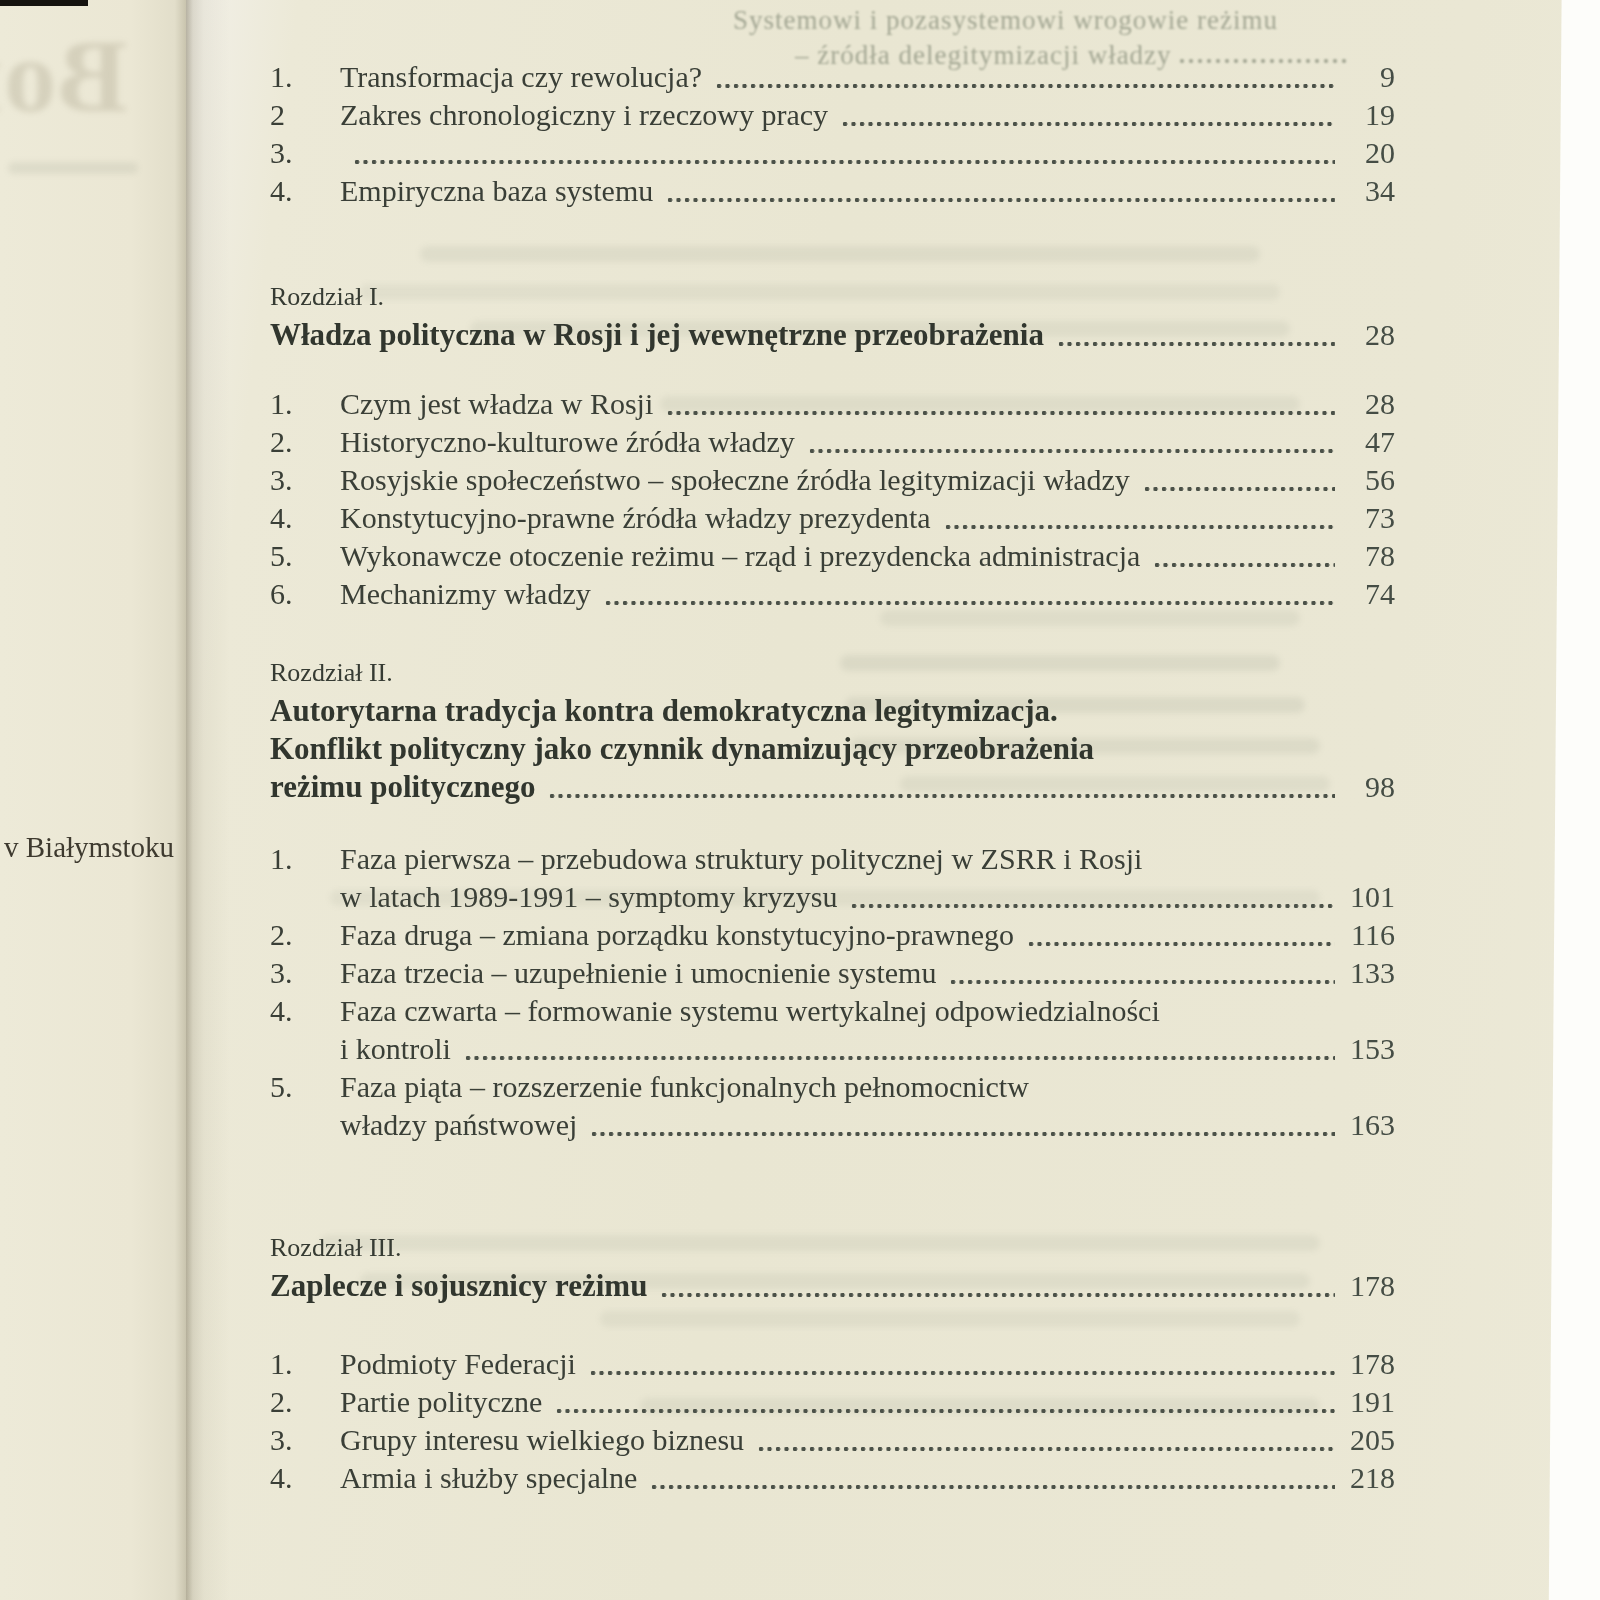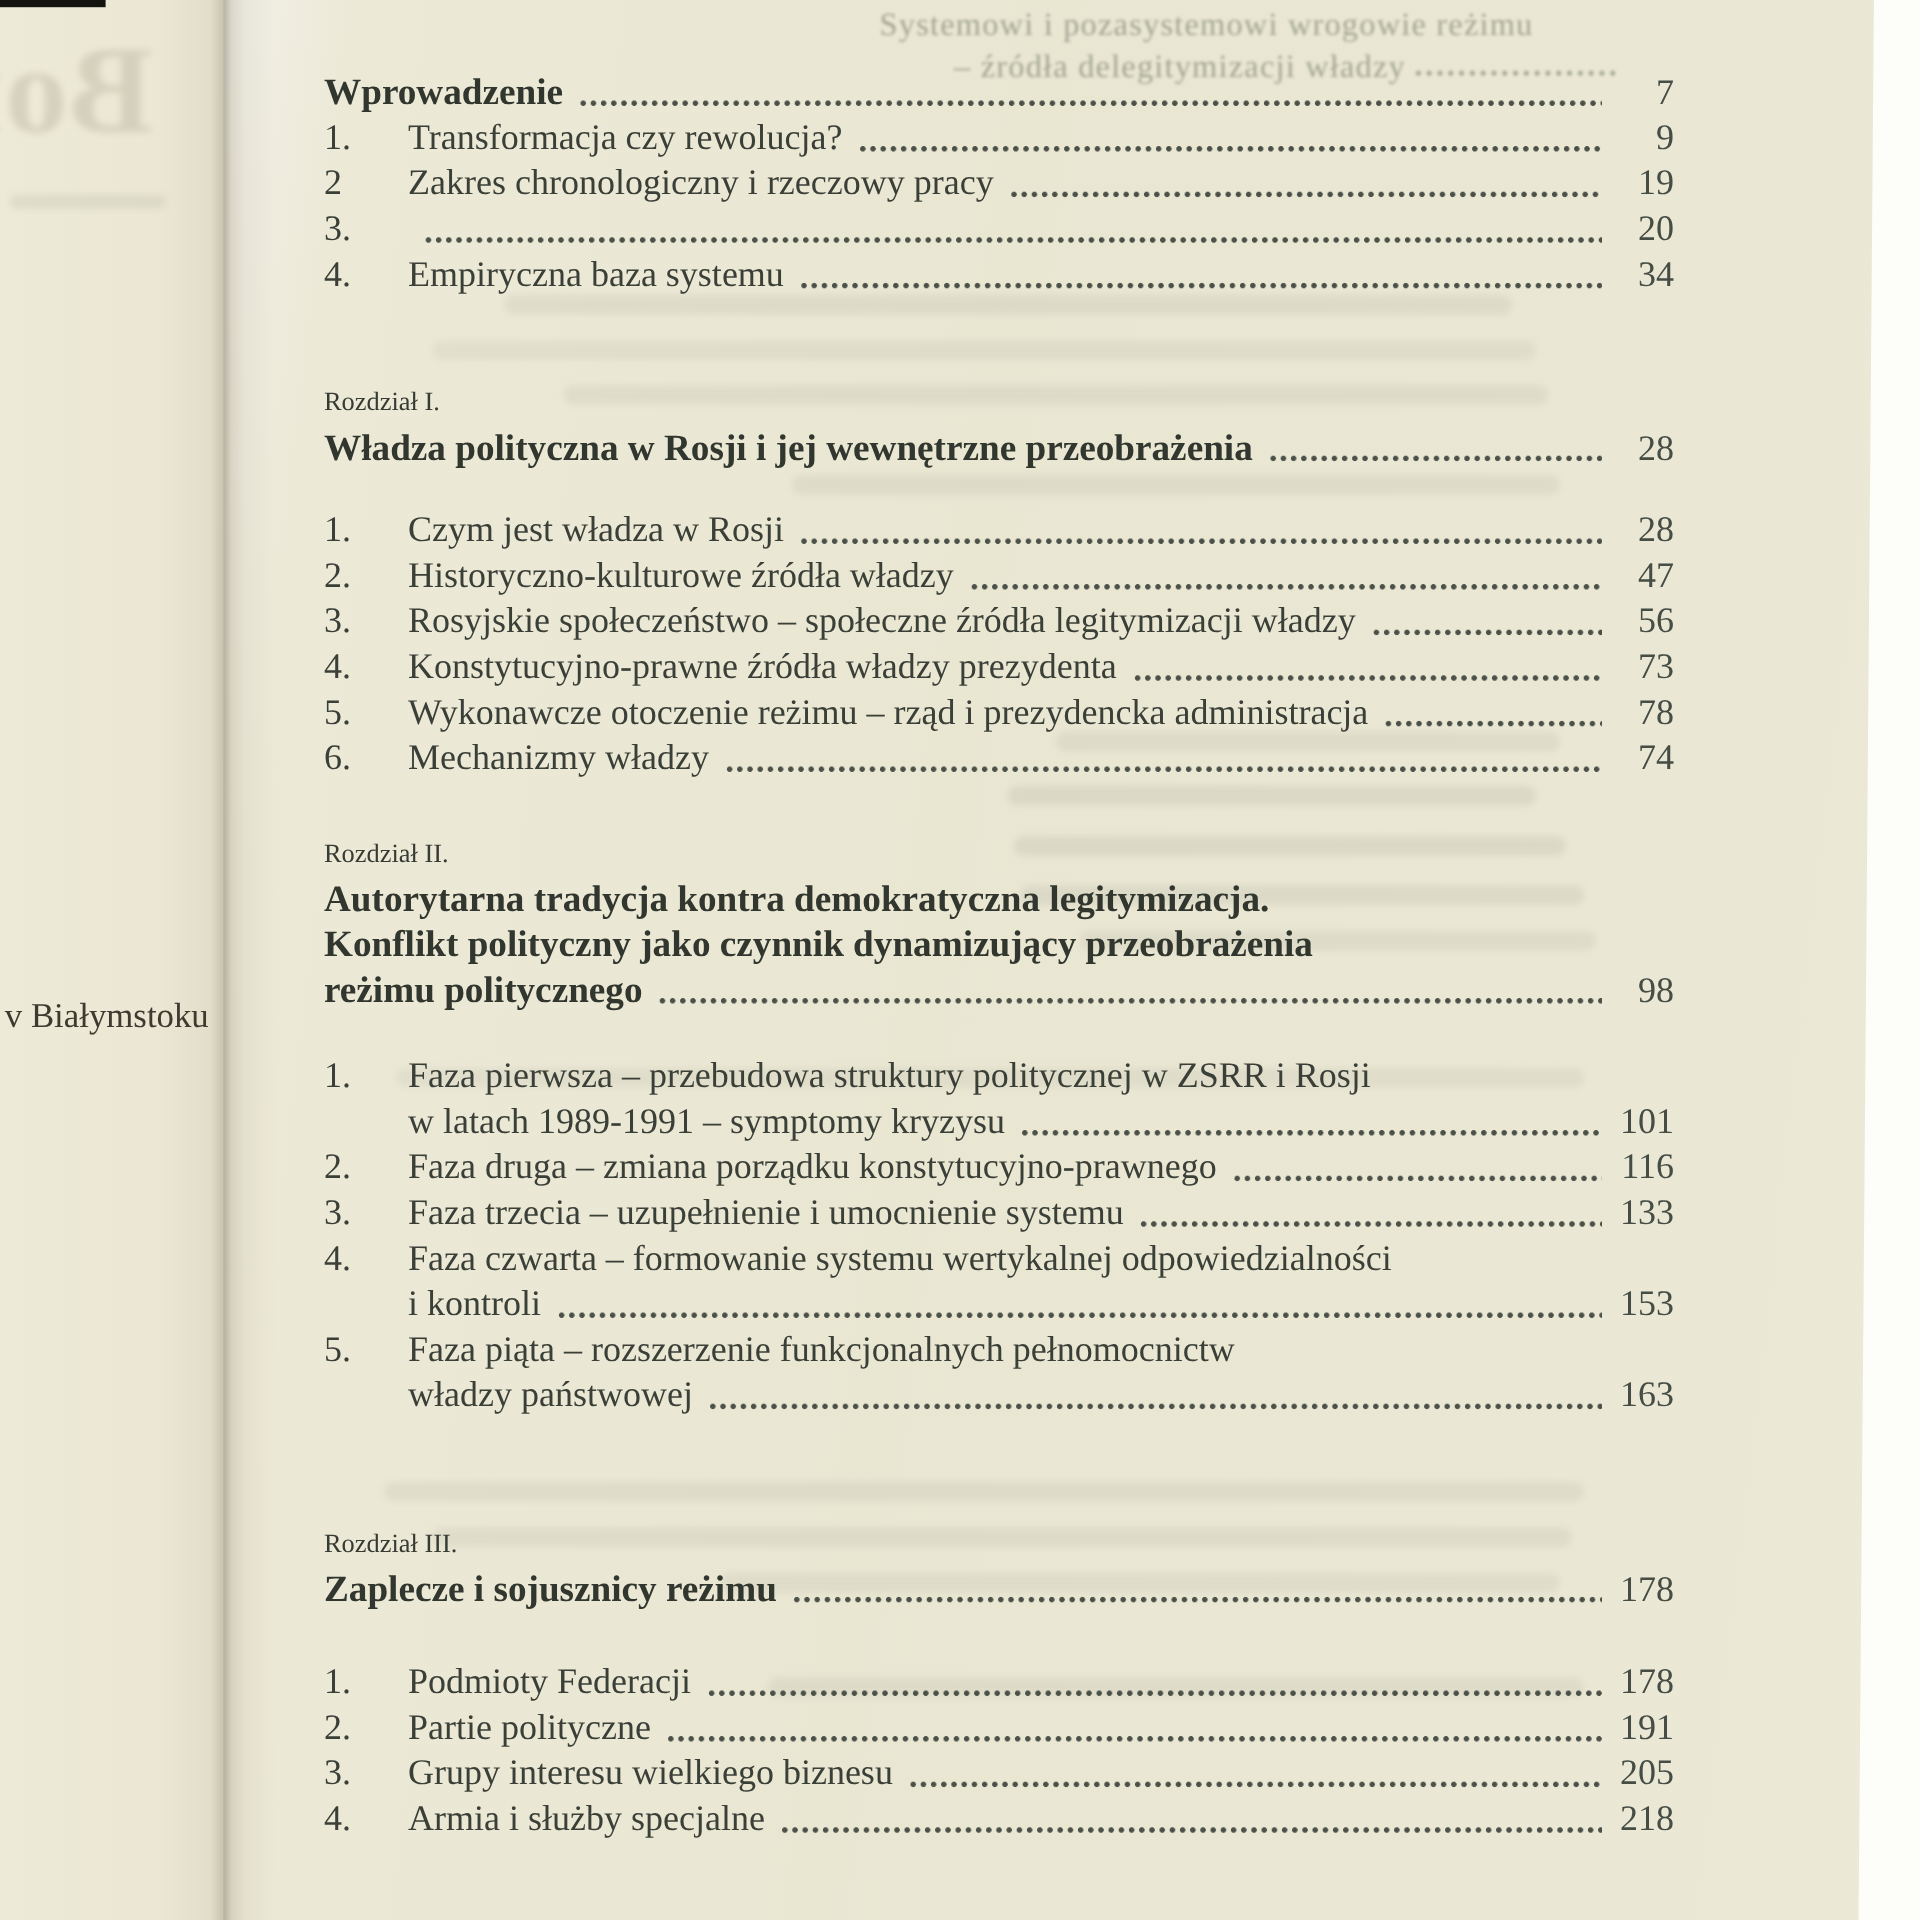--- a/index.html
+++ b/index.html
@@ -37,21 +37,21 @@
     background-size:9px 6px;background-repeat:repeat-x;background-position:left bottom;}
 
   .smudge{position:absolute;height:16px;background:#7b8371;opacity:.11;filter:blur(3px);border-radius:8px;}
 
   
   .toc{position:absolute;left:270px;top:58px;width:1125px;color:#3a3f37;font-size:30px;}
   .row{display:flex;align-items:baseline;line-height:38px;height:38px;white-space:nowrap;}
   .num{flex:0 0 70px;}
   .txt{flex:0 0 auto;}
   .title-row .txt{font-weight:bold;font-size:31px;color:#31362e;}
-  .label-row{font-size:22px;color:#363b33;}
+  .label-row{font-size:26px;color:#363b33;}
   .dots{flex:1 1 auto;align-self:stretch;margin:0 12px 0 14px;min-width:20px;
     background-image:radial-gradient(circle at 3px 3px,#4b5148 2.0px,rgba(0,0,0,0) 2.5px);
     background-size:8.5px 6px;background-repeat:repeat-x;background-position:left bottom 7px;}
   .pg{flex:0 0 auto;min-width:48px;text-align:right;color:#454d45;}
   .gap-ch1{margin-top:68px;}
   .gap-ch1-items{margin-top:31px;}
   .gap-ch2{margin-top:41px;}
   .gap-ch2-items{margin-top:34px;}
   .gap-ch3{margin-top:85px;text-align:center;}
   .gap-ch3-items{margin-top:40px;}
@@ -79,25 +79,20 @@
   <i class="smudge" style="top:738px;left:850px;width:470px;opacity:.12"></i>
   <i class="smudge" style="top:776px;left:900px;width:430px;opacity:.10"></i>
   <i class="smudge" style="top:890px;left:330px;width:990px;opacity:.09"></i>
   <i class="smudge" style="top:1235px;left:320px;width:1000px;opacity:.10"></i>
   <i class="smudge" style="top:1273px;left:360px;width:950px;opacity:.10"></i>
   <i class="smudge" style="top:1311px;left:600px;width:700px;opacity:.09"></i>
   <i class="smudge" style="top:1398px;left:640px;width:680px;opacity:.10"></i>
 
   <div class="toc">
 
-    <div class="row title-row">
-      <span class="txt">Wprowadzenie</span>
-      <span class="dots"></span>
-      <span class="pg">7</span>
-    </div>
     <div class="row">
       <span class="num">1.</span>
       <span class="txt">Transformacja czy rewolucja?</span>
       <span class="dots"></span>
       <span class="pg">9</span>
     </div>
     <div class="row">
       <span class="num">2</span>
       <span class="txt">Zakres chronologiczny i rzeczowy pracy</span>
       <span class="dots"></span>

